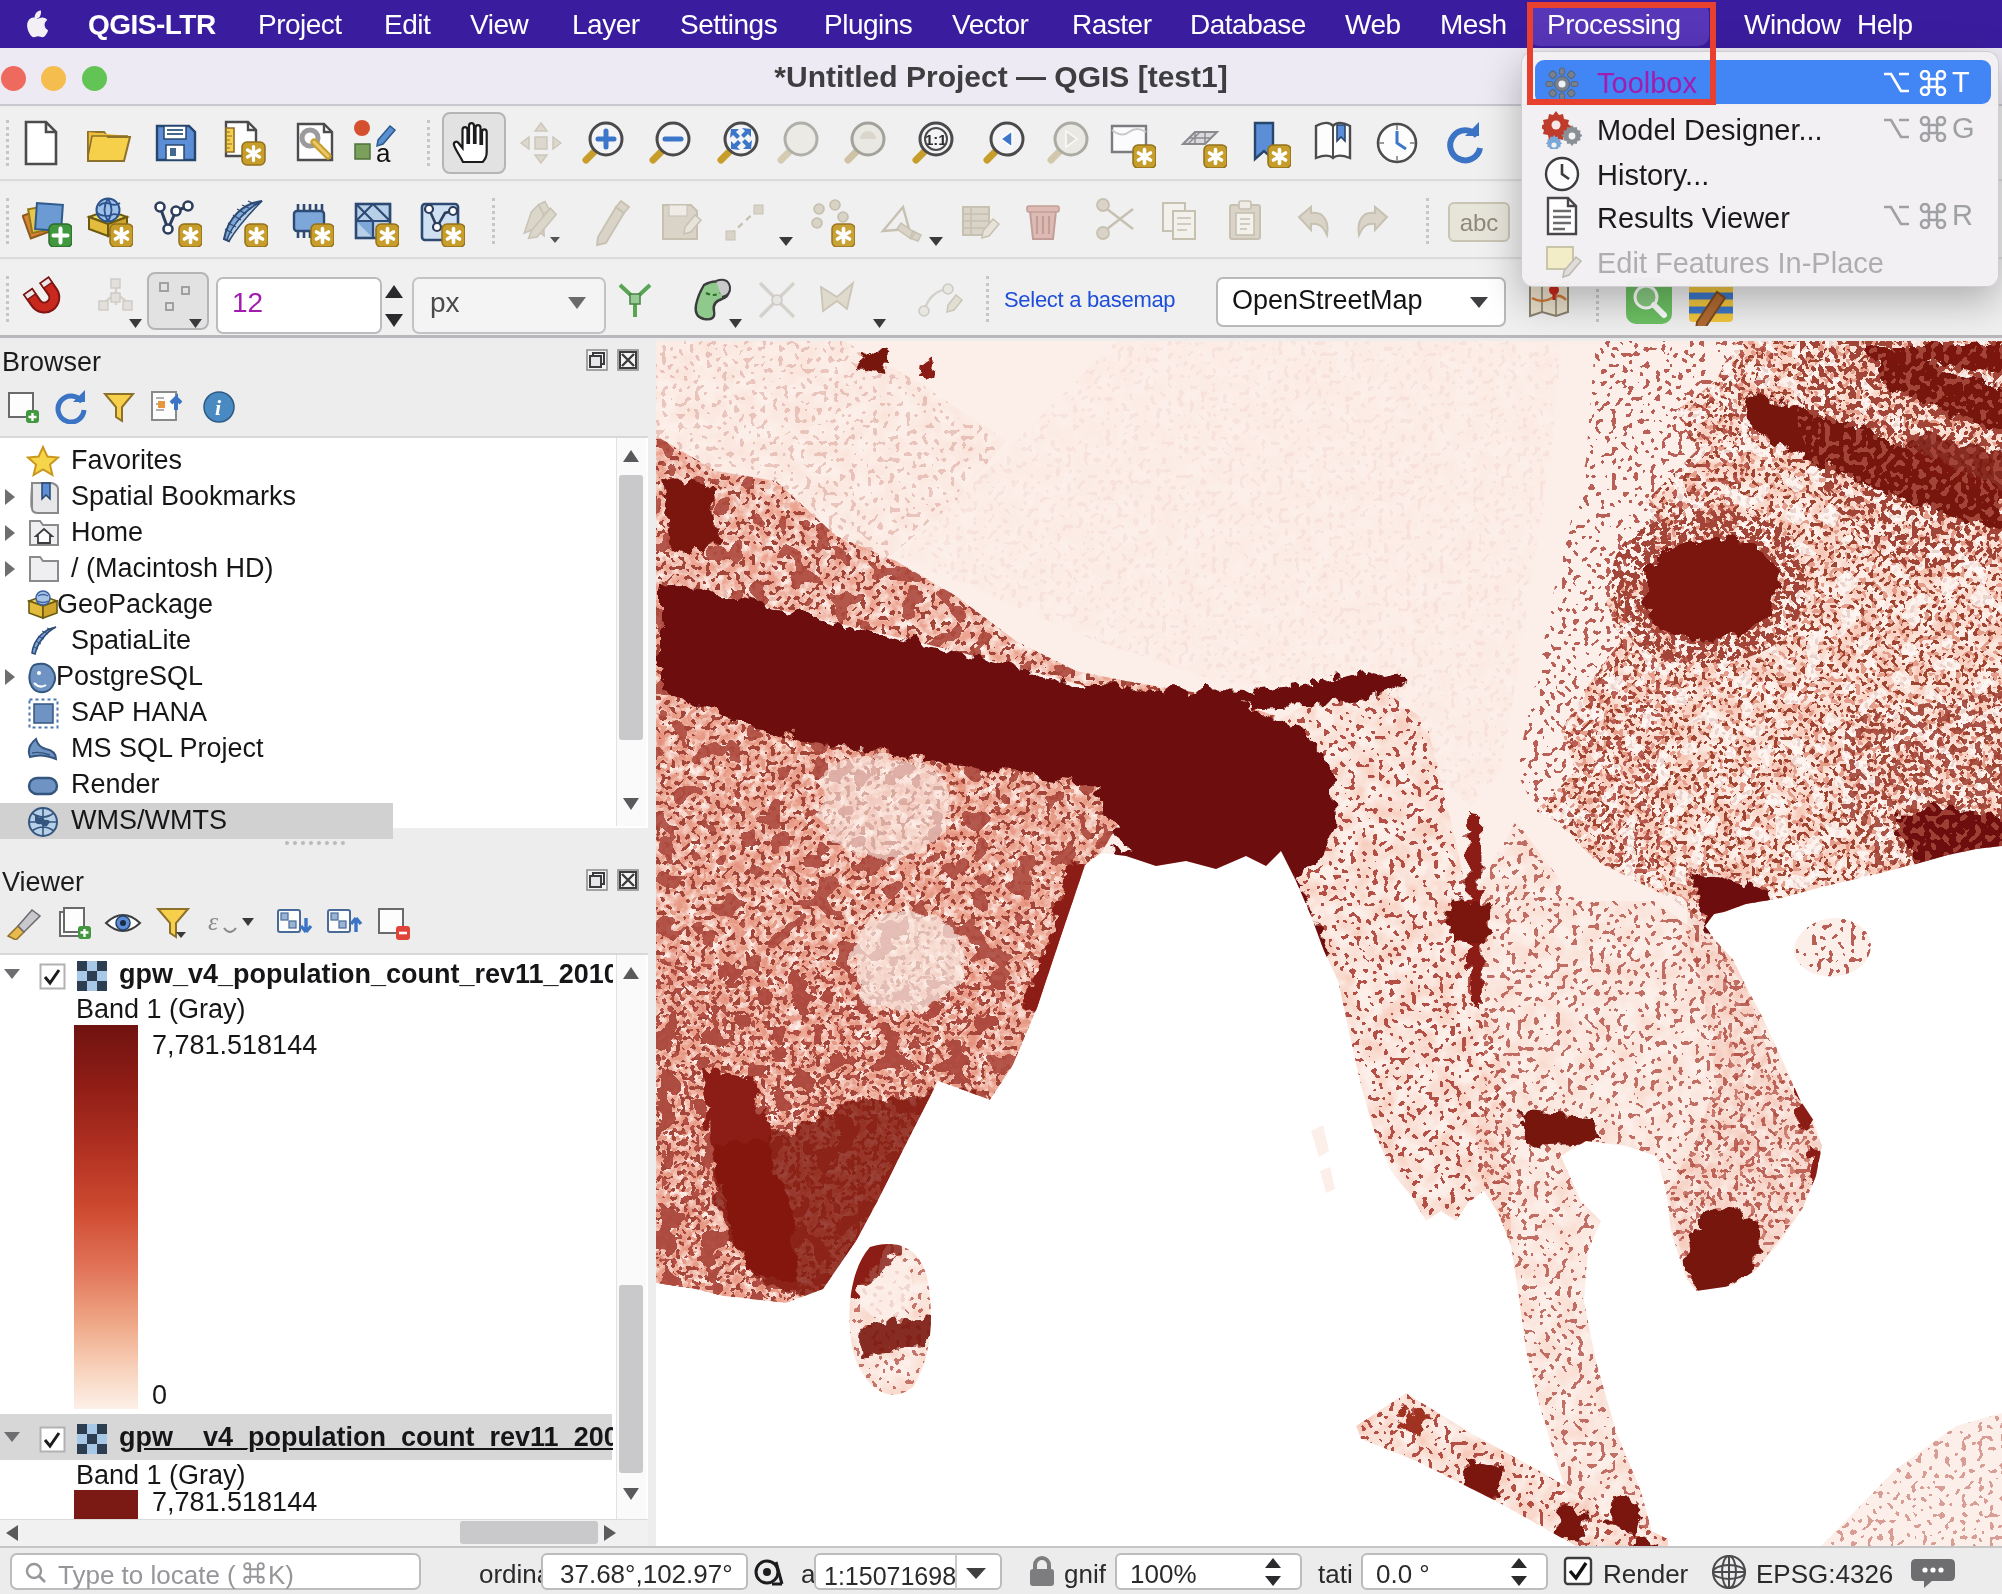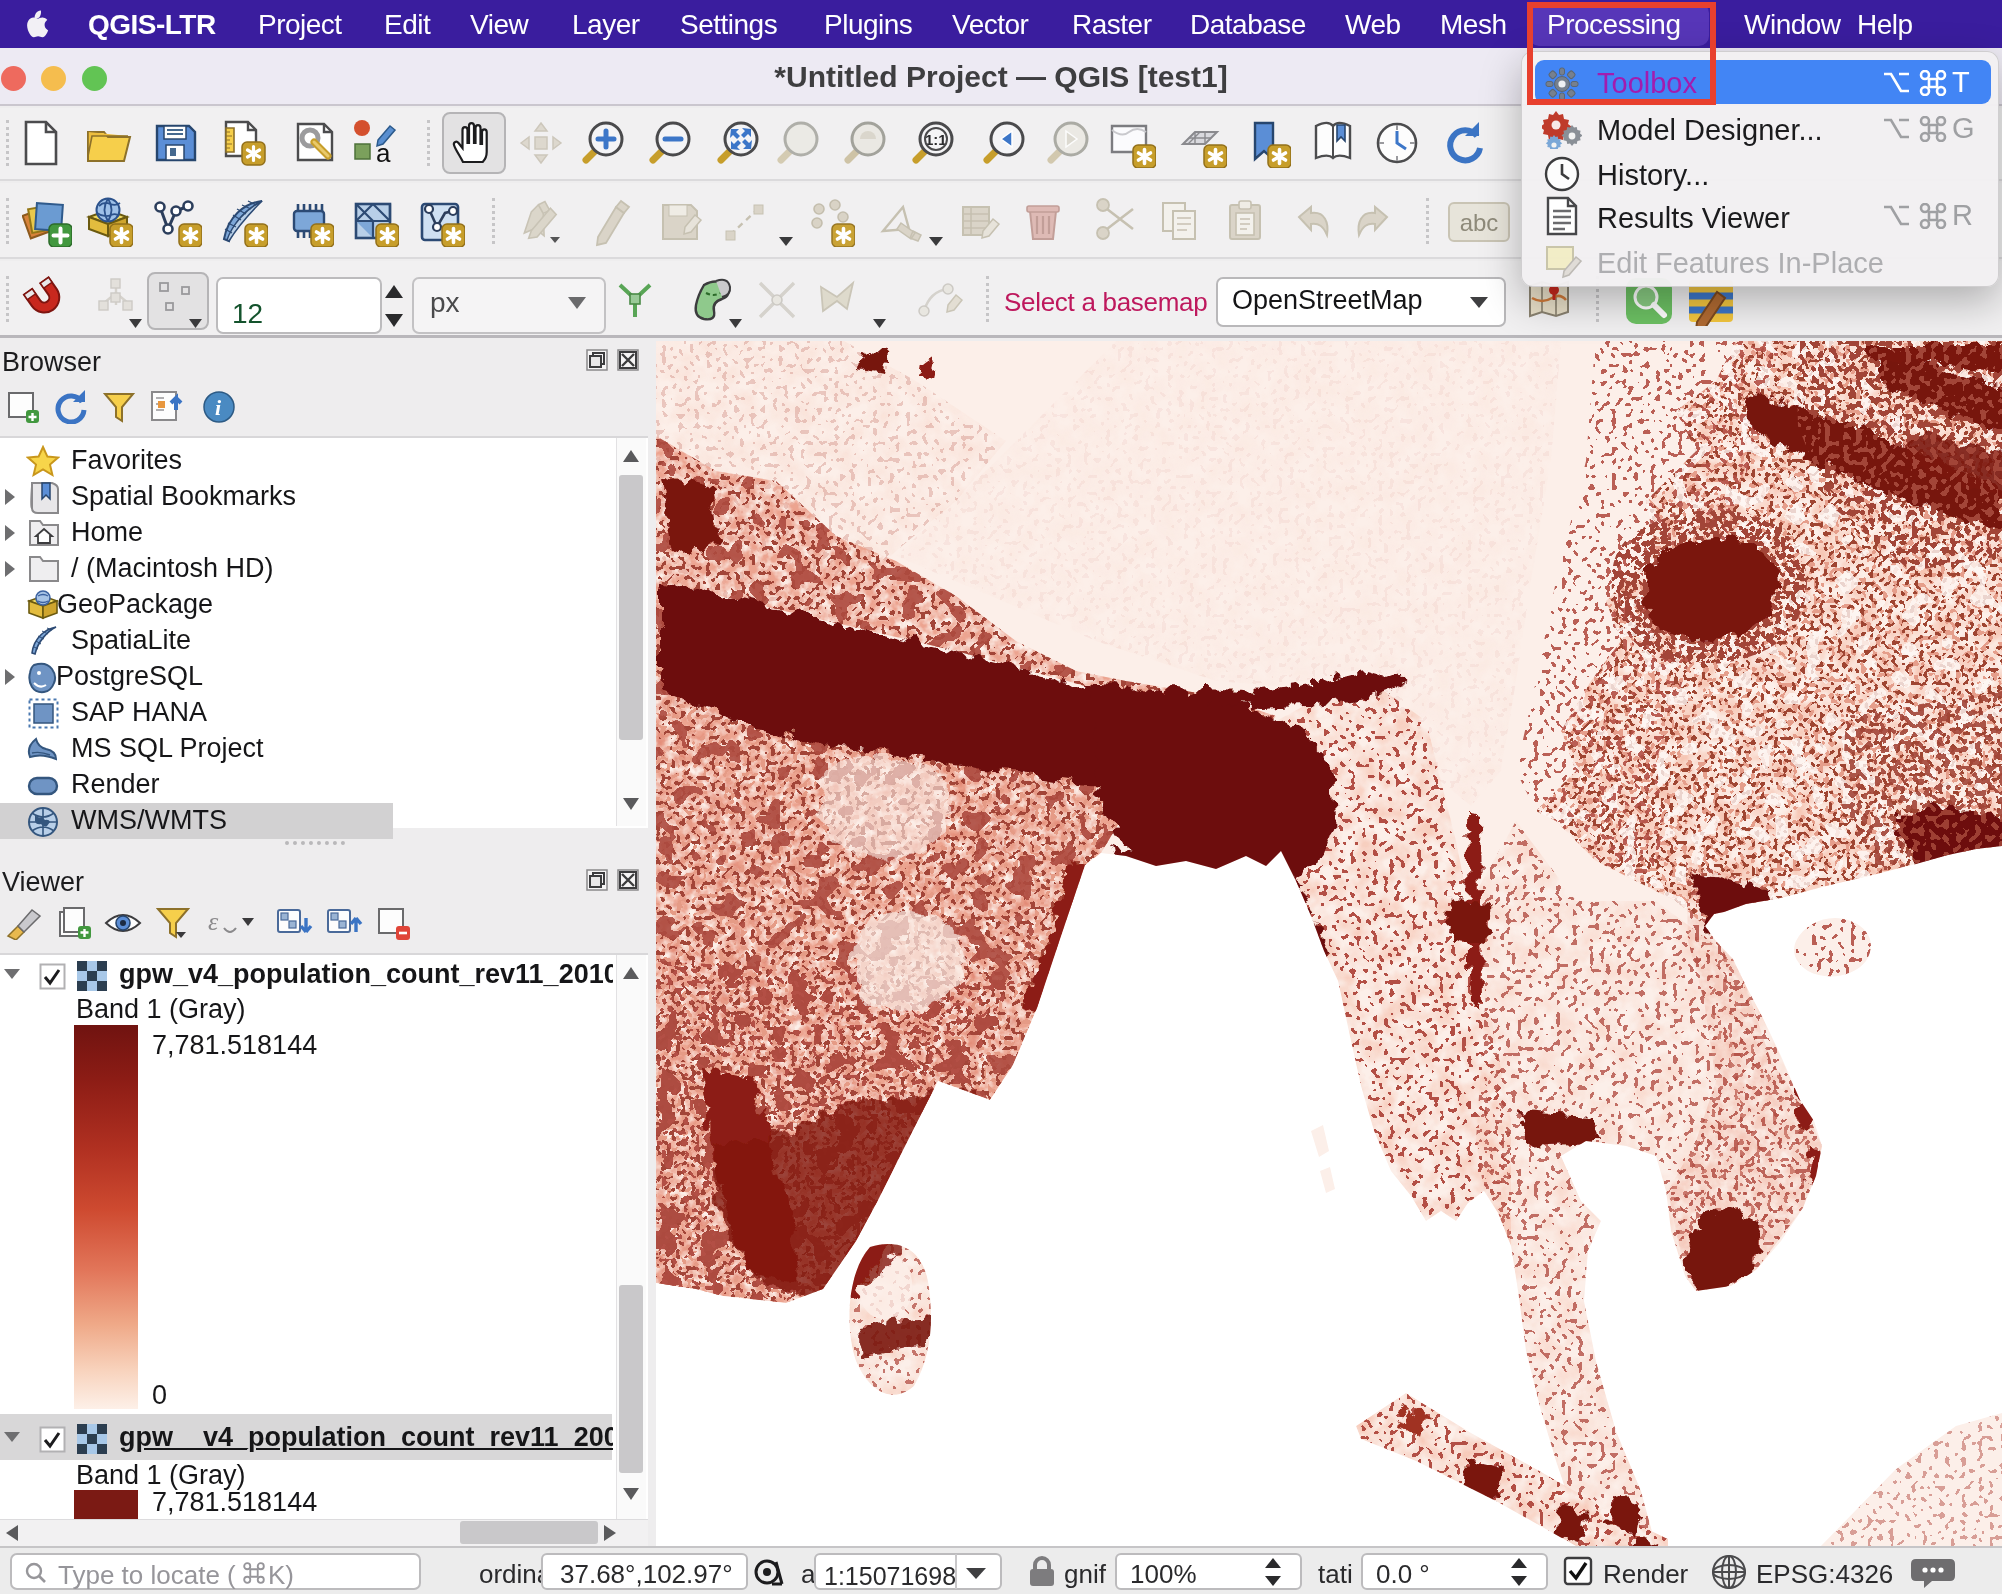--- a/index.html
+++ b/index.html
@@ -422,21 +422,21 @@
     <g fill="none" stroke="#9a9a9c" stroke-width="1.8">
       <rect x="8" y="8" width="8" height="8"></rect>
       <rect x="30" y="12" width="7" height="7"></rect>
       <rect x="14" y="28" width="7" height="7"></rect>
     </g>
   </svg>
 <svg class="ic" style="left:188px;top:318px" width="15" height="11" viewBox="0 0 15 11">
     <path d="M1,1 h13 l-6.5,9 z" fill="#3a3a3c"></path>
   </svg>
 <div class="inbox" style="left:216px;top:277px;width:166px;height:57px"></div>
-<div class="abs" style="left:232px;top:298px;font-size:28px;color:#14532d">12</div>
+<div class="abs" style="left:232px;top:287px;font-size:28px;color:#a21caf">12</div>
 <svg class="ic" style="left:382px;top:283px" width="24" height="46" viewBox="0 0 24 46">
     <path d="M12,2 l9,13 h-18 z" fill="#2a2a2c"></path>
     <path d="M12,44 l9,-13 h-18 z" fill="#2a2a2c"></path>
   </svg>
 <div class="abs" style="left:412px;top:277px;width:194px;height:57px;background:#f5f4f5;border:2px solid #c3c2c4;border-radius:7px"></div>
 <div class="abs" style="left:430px;top:287px;font-size:28px;color:#4a4a4c">px</div>
 <svg class="ic" style="left:566px;top:295px" width="22" height="16" viewBox="0 0 22 16">
     <path d="M2,2 h18 l-9,12 z" fill="#6a6a6c"></path>
   </svg>
 <svg class="ic" style="left:610px;top:275px" width="50" height="50" viewBox="0 0 50 50">
@@ -468,21 +468,21 @@
 <svg class="ic" style="left:914px;top:275px" width="50" height="50" viewBox="0 0 50 50" opacity="0.9">
     <g stroke="#d2cfc9" stroke-width="2.6" fill="none">
       <path d="M10,36 q6,-20 24,-22"></path>
     </g>
     <g fill="#e8e5df" stroke="#c9c6c0" stroke-width="1.5">
       <circle cx="10" cy="36" r="5"></circle>
       <circle cx="34" cy="14" r="5"></circle>
     </g>
     <path d="M34,30 l8,-10 6,5 -8,10 -7,2 z" fill="#e2ddd0" stroke="#c6c1b1" stroke-width="1.5"></path>
   </svg>
-<div class="abs" style="left:1004px;top:287px;font-size:26px;letter-spacing:-0.3px;color:#be185d">Select a basemap</div>
+<div class="abs" style="left:1004px;top:287px;font-size:22px;letter-spacing:-0.3px;color:#1d4ed8">Select a basemap</div>
 <div class="inbox" style="left:1216px;top:277px;width:290px;height:50px;border-color:#b9b8ba"></div>
 <div class="abs" style="left:1232px;top:285px;font-size:27px;color:#141416">OpenStreetMap</div>
 <svg class="ic" style="left:1468px;top:295px" width="22" height="15" viewBox="0 0 22 15">
     <path d="M2,2 h18 l-9,11 z" fill="#3f3f41"></path>
   </svg>
 <svg class="ic" style="left:1524px;top:276px" width="50" height="50" viewBox="0 0 50 50">
     <path d="M6,10 l12,-4 14,4 12,-4 v30 l-12,4 -14,-4 -12,4 z" fill="#e8dfc8" stroke="#8a8270" stroke-width="2"></path>
     <path d="M18,6 v30 M32,10 v30" stroke="#8a8270" stroke-width="1.6"></path>
     <path d="M8,22 q10,6 20,0 q8,-5 14,2" stroke="#d07a3a" stroke-width="2.6" fill="none"></path>
     <circle cx="30" cy="14" r="5" fill="#c8281e"></circle>

